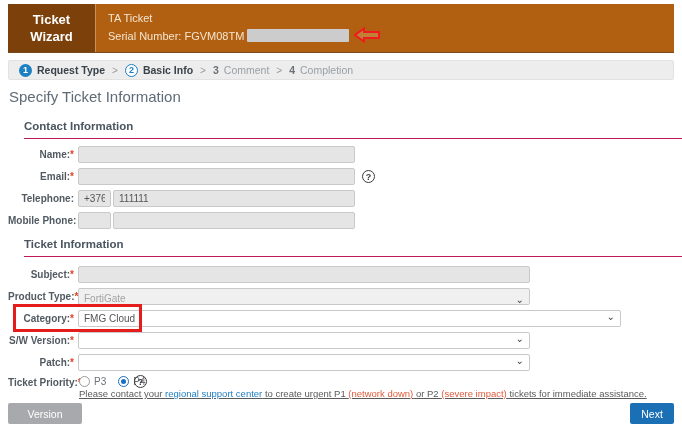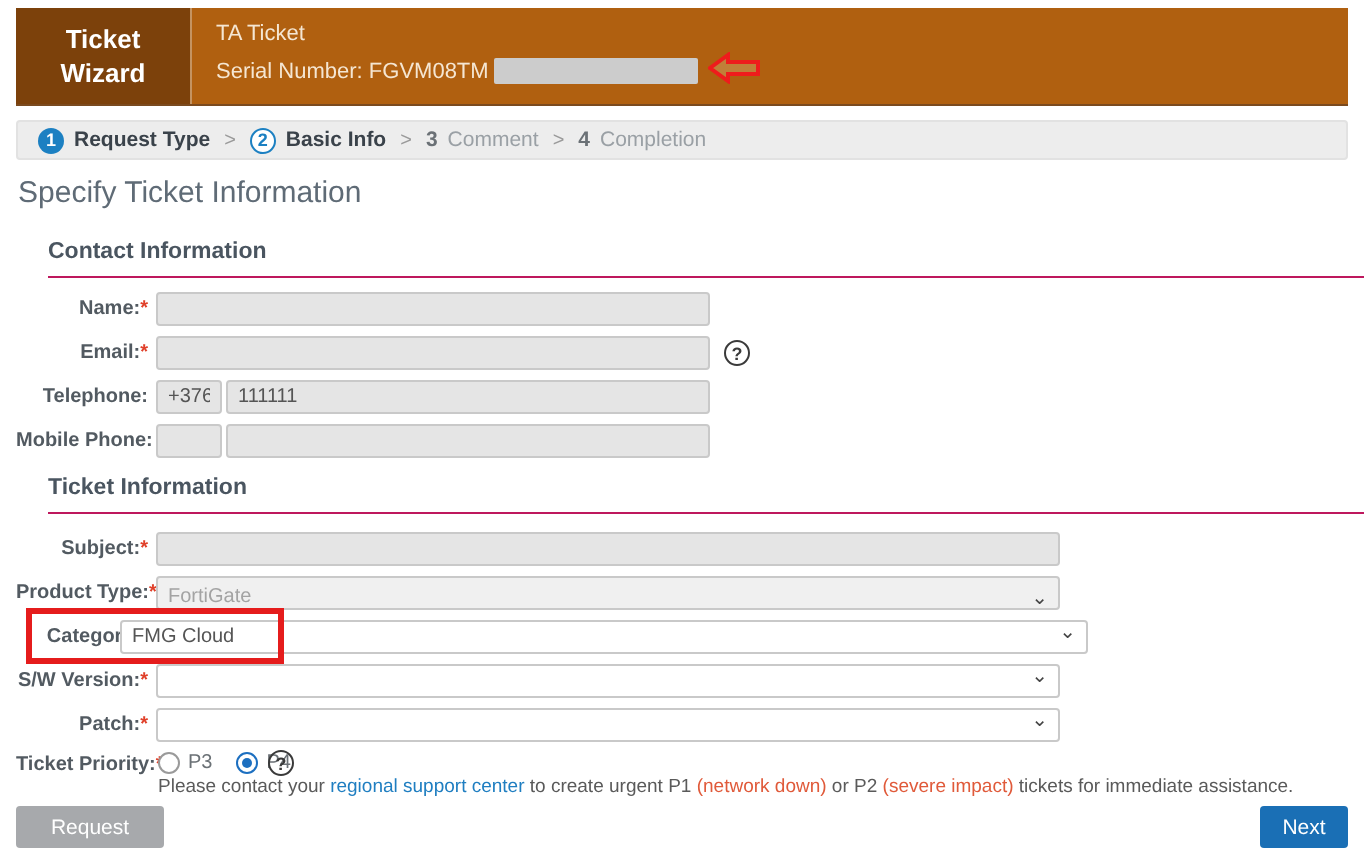--- a/index.html
+++ b/index.html
@@ -84,21 +84,21 @@
   
   .radio-group { position:absolute; display:flex; align-items:center; gap:12px; }
   .radio-opt { display:flex; align-items:center; gap:4px; font-size:10px; color:#6b7176; cursor:default; }
   .radio-circle { width:11px; height:11px; border-radius:50%; border:1px solid #9a9a9a; background:#fff; position:relative; }
   .radio-circle.checked { border:1px solid #1c6fc0; }
   .radio-circle.checked::after {
     content:""; position:absolute; left:2px; top:2px; width:5px; height:5px; border-radius:50%; background:#1c6fc0;
   }
 
   
-  .note { position:absolute; left:79px; top:388px; font-size:9.5px; color:#5a5a5a; white-space:nowrap; }
+  .note { position:absolute; left:79px; top:388px; font-size:9.5px; color:#5a5a5a; white-space:nowrap;text-decoration:underline; }
   .note a { color:#1f7ec1; text-decoration:none; cursor:pointer; }
   .note .danger { color:#e05a3a; }
 
   
   .btn { position:absolute; top:403px; height:21px; border:none; border-radius:2px; color:#fff; font-size:10.5px;
          font-family:"Liberation Sans", sans-serif; cursor:pointer; }
   .btn-previous { left:8px; width:74px; background:#a7a9ac; }
   .btn-next { left:630px; width:44px; background:#1a6fb5; }
 </style>
 </head>
@@ -184,21 +184,21 @@
   <div class="frow" style="top:288px;">
     <span class="flabel"><span>Product Type:</span><span class="req">*</span></span>
     <div class="sel disabled" style="left:78px; width:452px;">
       <span>FortiGate</span>
       <span class="chev">⌄</span>
     </div>
   </div>
 
   <div class="frow" style="top:310px;">
     <span class="flabel"><span>Category:</span><span class="req">*</span></span>
-    <div class="sel" style="left:60px; width:484px;">
+    <div class="sel" style="left:78px; width:543px;">
       <span>FMG Cloud</span>
       <span class="chev">⌄</span>
     </div>
   </div>
 
   <div class="red-box" style="left:13px; top:304px; width:129px; height:28px;"></div>
 
   <div class="frow" style="top:332px;">
     <span class="flabel"><span>S/W Version:</span><span class="req">*</span></span>
     <div class="sel" style="left:78px; width:452px;">
@@ -225,16 +225,16 @@
       <span class="radio-opt">
         <span class="radio-circle checked"></span>
         <span>P4</span>
       </span>
     </div>
     <span class="help-icon" style="left:134px; top:1px;">?</span>
   </div>
 
   <div class="note"><span>Please contact your </span><a>regional support center</a><span> to create urgent P1 </span><span class="danger">(network down)</span><span> or P2 </span><span class="danger">(severe impact)</span><span> tickets for immediate assistance.</span></div>
 
-  <button class="btn btn-previous">Request</button>
+  <button class="btn btn-previous">Version</button>
   <button class="btn btn-next">Next</button>
 
 </div>
 
 </body></html>

